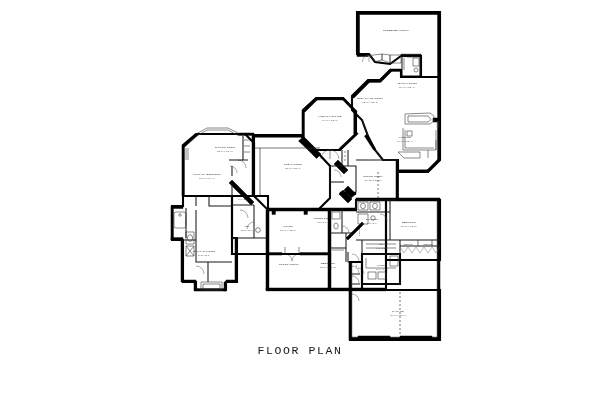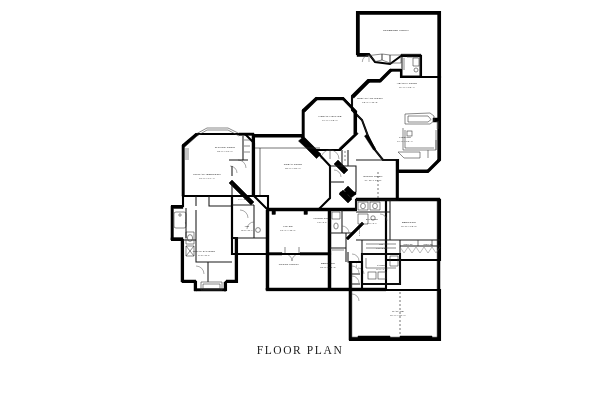--- a/index.html
+++ b/index.html
@@ -101,21 +101,21 @@
     font-size: 2.0px;
     fill: #1a1a1a;
     text-anchor: middle;
   }
   #plan-title {
     position: absolute;
     left: 0;
     top: 344px;
     width: 600px;
     text-align: center;
-    font-family: Liberation Serif, serif;
+    font-family: Liberation Mono, monospace;
     font-size: 11.5px;
     letter-spacing: 1.6px;
     color: #1b1b1b;
     font-weight: 400;
   }
 </style>
 </head>
 <body>
 
 <div id="plan-wrap">

